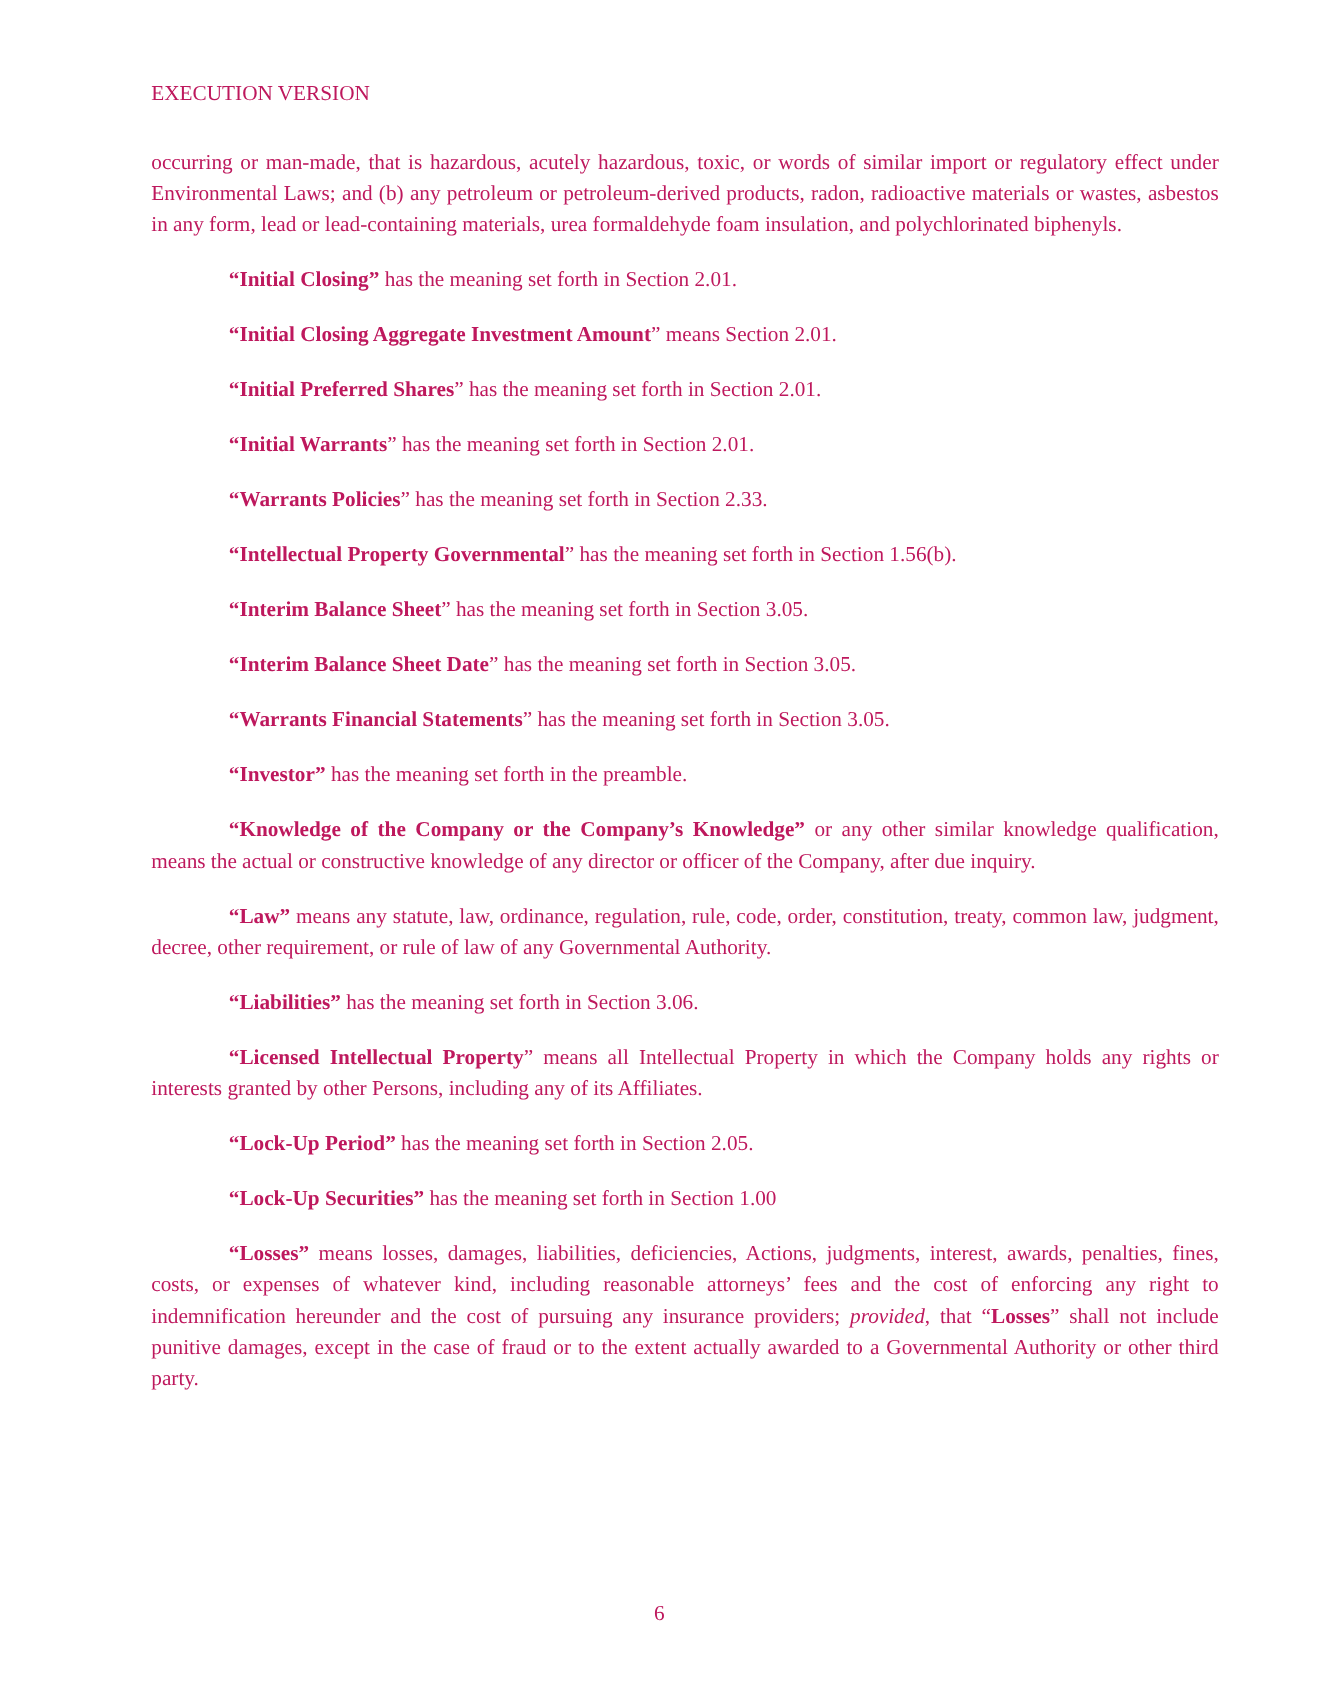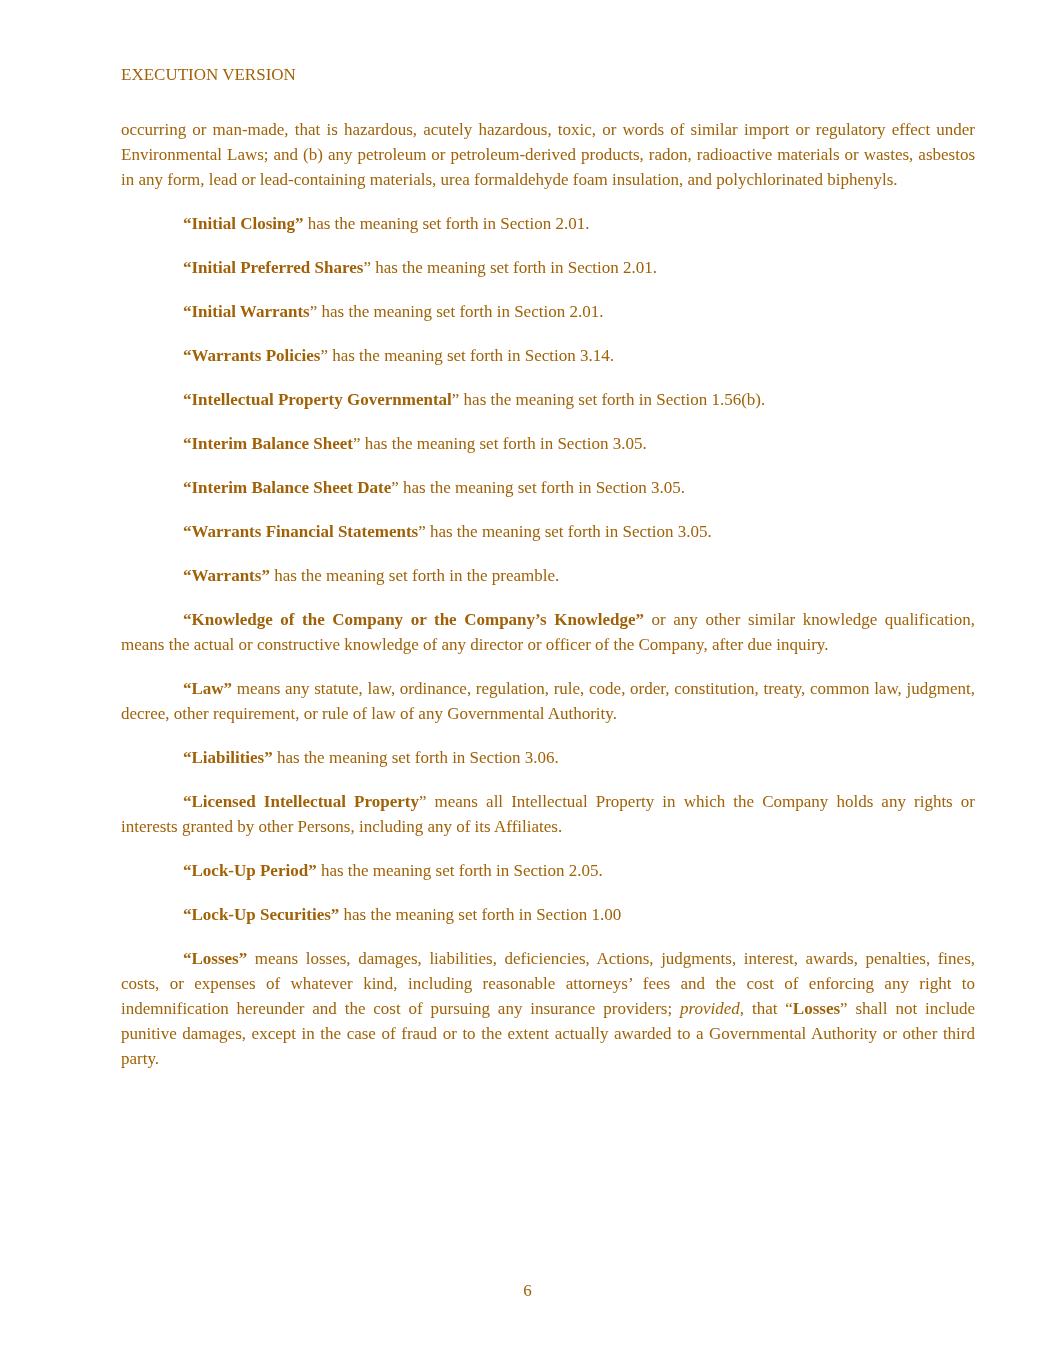--- a/index.html
+++ b/index.html
@@ -5,21 +5,21 @@
   html, body {
     margin: 0;
     padding: 0;
     background: #ffffff;
   }
   .page {
     position: relative;
     width: 1055px;
     height: 1365px;
     background: #ffffff;
-    color: #a16207;
+    color: #be185d;
     font-family: "Liberation Serif", "DejaVu Serif", serif;
     font-size: 17px;
     line-height: 25px;
     box-sizing: border-box;
     padding: 62px 80px 0 121px;
     overflow: hidden;
   }
   .doc-header {
     text-align: left;
     white-space: nowrap;
@@ -47,28 +47,29 @@
 </style>
 </head>
 <body>
 
 <div class="page">
   <div class="doc-header">EXECUTION VERSION</div>
 
   <div class="doc-body">
       <p class="para"><span>occurring or man-made, that is hazardous, acutely hazardous, toxic, or words of similar import or regulatory effect under Environmental Laws; and (b) any petroleum or petroleum-derived products, radon, radioactive materials or wastes, asbestos in any form, lead or lead-containing materials, urea formaldehyde foam insulation, and polychlorinated biphenyls.</span></p>
       <p class="para indent"><span class="b">“Initial Closing”</span><span> has the meaning set forth in Section 2.01.</span></p>
+      <p class="para indent"><span class="b">“Initial Closing Aggregate Investment Amount</span><span>” means Section 2.01.</span></p>
       <p class="para indent"><span class="b">“Initial Preferred Shares</span><span>” has the meaning set forth in Section 2.01.</span></p>
       <p class="para indent"><span class="b">“Initial Warrants</span><span>” has the meaning set forth in Section 2.01.</span></p>
-      <p class="para indent"><span class="b">“Warrants Policies</span><span>” has the meaning set forth in Section 3.14.</span></p>
+      <p class="para indent"><span class="b">“Warrants Policies</span><span>” has the meaning set forth in Section 2.33.</span></p>
       <p class="para indent"><span class="b">“Intellectual Property Governmental</span><span>” has the meaning set forth in Section 1.56(b).</span></p>
       <p class="para indent"><span class="b">“Interim Balance Sheet</span><span>” has the meaning set forth in Section 3.05.</span></p>
       <p class="para indent"><span class="b">“Interim Balance Sheet Date</span><span>” has the meaning set forth in Section 3.05.</span></p>
       <p class="para indent"><span class="b">“Warrants Financial Statements</span><span>” has the meaning set forth in Section 3.05.</span></p>
-      <p class="para indent"><span class="b">“Warrants”</span><span> has the meaning set forth in the preamble.</span></p>
+      <p class="para indent"><span class="b">“Investor”</span><span> has the meaning set forth in the preamble.</span></p>
       <p class="para indent"><span class="b">“Knowledge of the Company or the Company’s Knowledge”</span><span> or any other similar knowledge qualification, means the actual or constructive knowledge of any director or officer of the Company, after due inquiry.</span></p>
       <p class="para indent"><span class="b">“Law”</span><span> means any statute, law, ordinance, regulation, rule, code, order, constitution, treaty, common law, judgment, decree, other requirement, or rule of law of any Governmental Authority.</span></p>
       <p class="para indent"><span class="b">“Liabilities”</span><span> has the meaning set forth in Section 3.06.</span></p>
       <p class="para indent"><span class="b">“Licensed Intellectual Property</span><span>” means all Intellectual Property in which the Company holds any rights or interests granted by other Persons, including any of its Affiliates.</span></p>
       <p class="para indent"><span class="b">“Lock-Up Period”</span><span> has the meaning set forth in Section 2.05.</span></p>
       <p class="para indent"><span class="b">“Lock-Up Securities”</span><span> has the meaning set forth in Section 1.00</span></p>
       <p class="para indent"><span class="b">“Losses”</span><span> means losses, damages, liabilities, deficiencies, Actions, judgments, interest, awards, penalties, fines, costs, or expenses of whatever kind, including reasonable attorneys’ fees and the cost of enforcing any right to indemnification hereunder and the cost of pursuing any insurance providers; </span><span class="i">provided</span><span>, that “</span><span class="b">Losses</span><span>” shall not include punitive damages, except in the case of fraud or to the extent actually awarded to a Governmental Authority or other third party.</span></p>
     </div>
 
   <div class="doc-footer">6</div>

